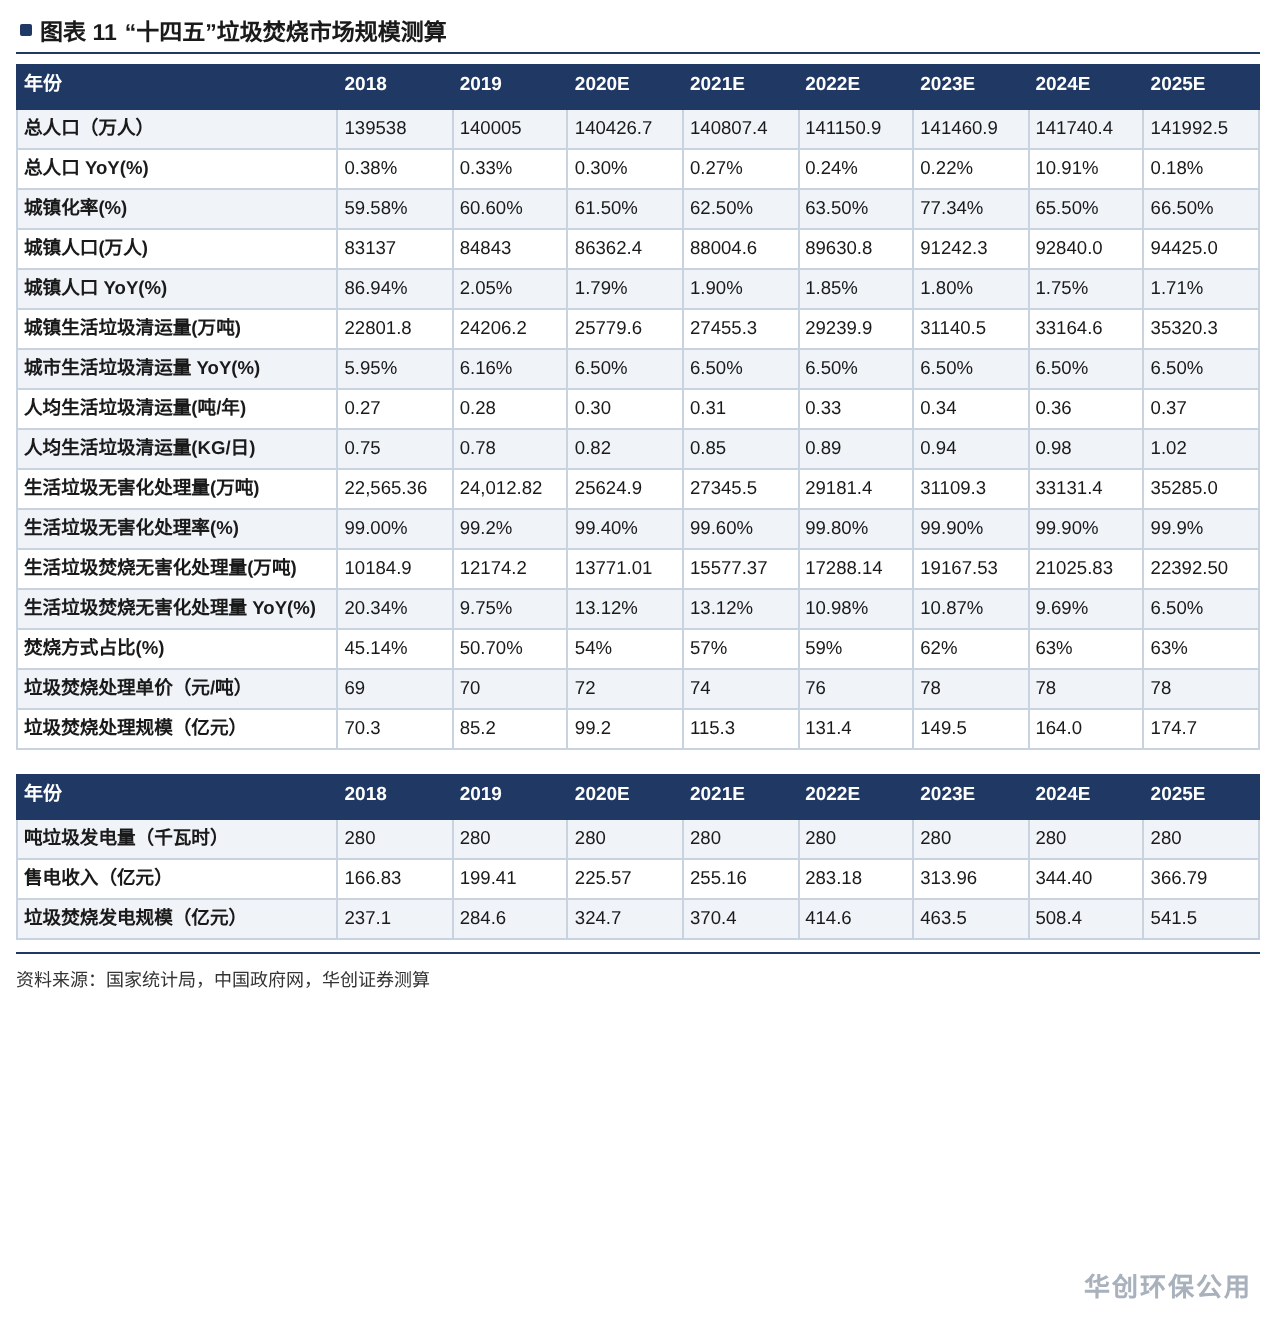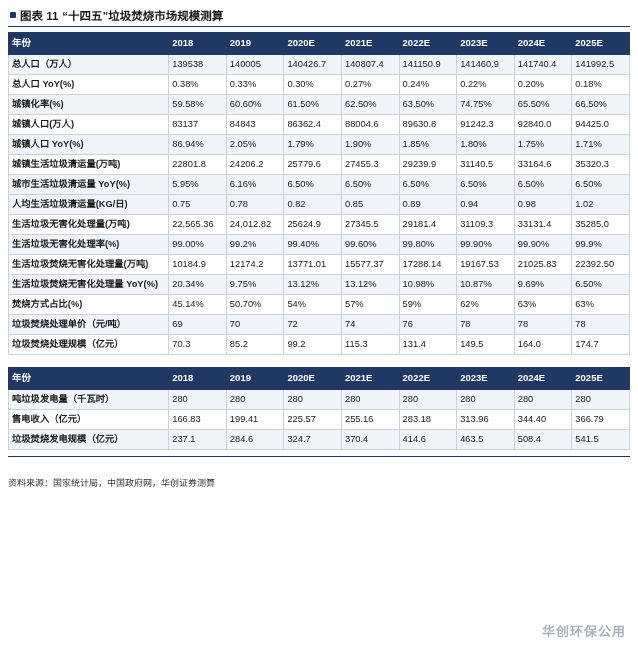--- a/index.html
+++ b/index.html
@@ -99,32 +99,32 @@
     height: 12px;
   }
   
   col.c0 { width: 160px; }
   col.cx { width: 57.5px; }
 
   
   .footer {
     margin-top: 6px;
     border-top: 1px solid #1f3864;
-    padding-top: 19px;
+    padding-top: 6px;
     font-size: 9px;
     color: #333333;
     display: flex;
     justify-content: space-between;
     align-items: flex-start;
   }
   .footer .src { letter-spacing: 0px; }
   .watermark {
     position: absolute;
     right: 12px;
-    bottom: 30px;
+    bottom: 18px;
     font-size: 13px;
     color: #9aa4b1;
     font-weight: bold;
     letter-spacing: 1px;
     opacity: 0.85;
     margin-left: 40px;
   }
 </style>
 </head>
 <body>
@@ -175,31 +175,31 @@
         <td class="num">141992.5</td>
       </tr>
       <tr class="plain">
         <td class="label">总人口 YoY(%)</td>
         <td class="num">0.38%</td>
         <td class="num">0.33%</td>
         <td class="num">0.30%</td>
         <td class="num">0.27%</td>
         <td class="num">0.24%</td>
         <td class="num">0.22%</td>
-        <td class="num">0.20%</td>
+        <td class="num">10.91%</td>
         <td class="num">0.18%</td>
       </tr>
       <tr class="shade">
         <td class="label">城镇化率(%)</td>
         <td class="num">59.58%</td>
         <td class="num">60.60%</td>
         <td class="num">61.50%</td>
         <td class="num">62.50%</td>
         <td class="num">63.50%</td>
-        <td class="num">74.75%</td>
+        <td class="num">77.34%</td>
         <td class="num">65.50%</td>
         <td class="num">66.50%</td>
       </tr>
       <tr class="plain">
         <td class="label">城镇人口(万人)</td>
         <td class="num">83137</td>
         <td class="num">84843</td>
         <td class="num">86362.4</td>
         <td class="num">88004.6</td>
         <td class="num">89630.8</td>
@@ -232,20 +232,31 @@
       <tr class="shade">
         <td class="label">城市生活垃圾清运量 YoY(%)</td>
         <td class="num">5.95%</td>
         <td class="num">6.16%</td>
         <td class="num">6.50%</td>
         <td class="num">6.50%</td>
         <td class="num">6.50%</td>
         <td class="num">6.50%</td>
         <td class="num">6.50%</td>
         <td class="num">6.50%</td>
+      </tr>
+      <tr class="plain">
+        <td class="label">人均生活垃圾清运量(吨/年)</td>
+        <td class="num">0.27</td>
+        <td class="num">0.28</td>
+        <td class="num">0.30</td>
+        <td class="num">0.31</td>
+        <td class="num">0.33</td>
+        <td class="num">0.34</td>
+        <td class="num">0.36</td>
+        <td class="num">0.37</td>
       </tr>
       <tr class="shade">
         <td class="label">人均生活垃圾清运量(KG/日)</td>
         <td class="num">0.75</td>
         <td class="num">0.78</td>
         <td class="num">0.82</td>
         <td class="num">0.85</td>
         <td class="num">0.89</td>
         <td class="num">0.94</td>
         <td class="num">0.98</td>

